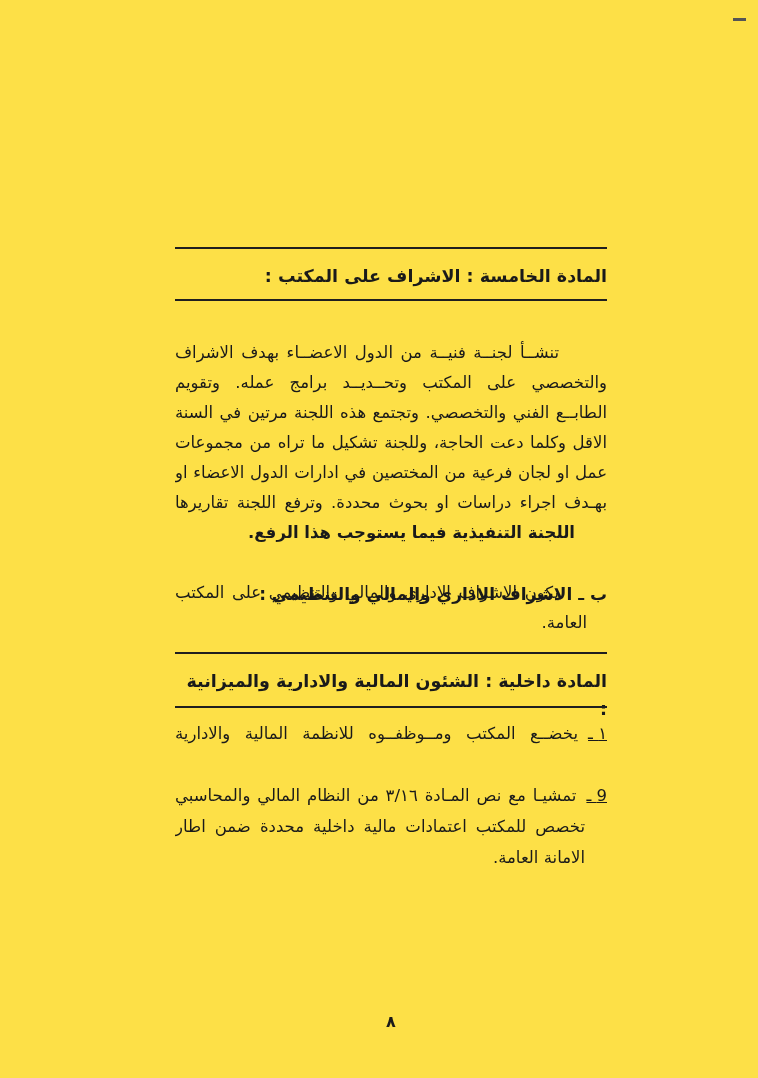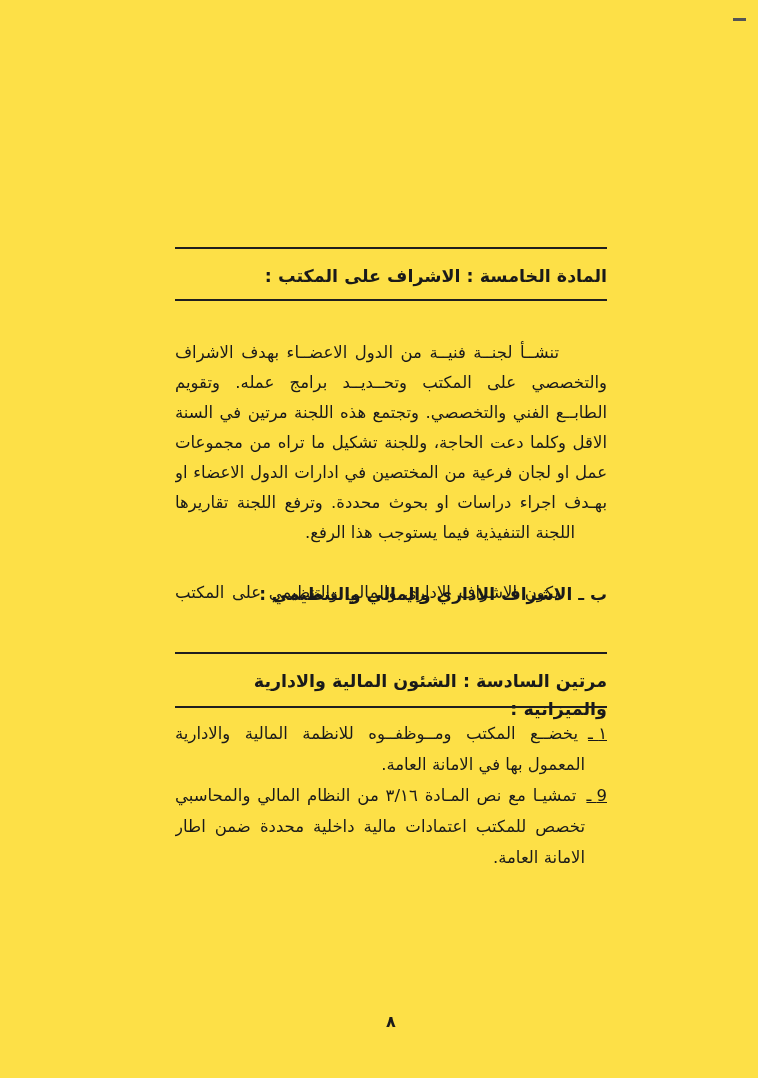--- a/index.html
+++ b/index.html
@@ -38,21 +38,21 @@
   }
   #secA-title { top:311px; }
   #secB-title { top:580px; }
   .para { position:absolute; right:151px; width:432px; font-size:16.5px; }
   #paraA { top:338px; }
   #paraB { top:578px; }
   .pline { height:30px; line-height:30px; white-space:nowrap; }
   .pline.just { white-space:normal; text-align:justify; text-align-last:justify; height:30px; overflow:hidden; }
   .pline.indent { text-indent:48px; }
   .pline.endline { text-align:right; text-align-last:right; }
-  .pline.endA { padding-right:32px; }
+  .pline.endA { padding-right:32px;font-weight:bold; }
   .pline.endB { padding-right:20px; }
   .item { position:absolute; right:151px; width:432px; font-size:16.5px; }
   #item1 { top:718px; }
   #item2 { top:780px; }
   .item-first { display:flex; gap:10px; height:31px; line-height:31px; }
   .item-marker { flex:0 0 auto; white-space:nowrap;text-decoration:underline; }
   .item-firsttext { flex:1 1 auto; text-align:justify; text-align-last:justify; overflow:hidden; height:31px; }
   .item-cont { height:31px; line-height:31px; padding-right:22px; }
   .item-cont.just { text-align:justify; text-align-last:justify; overflow:hidden; }
   .item-cont.endline { text-align:right; }
@@ -80,32 +80,32 @@
     <div class="pline just">الاقل وكلما دعت الحاجة، وللجنة تشكيل ما تراه من مجموعات او فرق</div>
     <div class="pline just">عمل او لجان فرعية من المختصين في ادارات الدول الاعضاء او غيرهم</div>
     <div class="pline just">بهـدف اجراء دراسات او بحوث محددة. وترفع اللجنة تقاريرها الى</div>
     <div class="pline endline endA">اللجنة التنفيذية فيما يستوجب هذا الرفع.</div>
   </div>
 
   <div class="section-title" id="secB-title">ب ـ الاشراف الاداري والمالي والتنظيمي :</div>
 
   <div class="para" id="paraB">
     <div class="pline just indent">يكون الاشراف الاداري والمالي والتنظيمي على المكتب للامانة</div>
+    <div class="pline endline endB">العامة.</div>
   </div>
 
   <hr class="rule" id="rule-6a">
-  <div class="article-heading" id="art6-heading">مرتين السادسة : الشئون المالية والادارية والميزانية :</div>
+  <div class="article-heading" id="art6-heading">المادة داخلية : الشئون المالية والادارية والميزانية :</div>
   <hr class="rule" id="rule-6b">
 
   <div class="item" id="item1">
     <div class="item-first">
       <span class="item-marker">١ ـ</span>
       <span class="item-firsttext">يخضــع المكتب ومــوظفــوه للانظمة المالية والادارية وشئون الموظفين</span>
     </div>
-    <div class="item-cont endline">المعمول بها في الامانة العامة.</div>
   </div>
 
   <div class="item" id="item2">
     <div class="item-first">
       <span class="item-marker">9 ـ</span>
       <span class="item-firsttext">تمشيـا مع نص المـادة ٣/١٦ من النظام المالي والمحاسبي للامانة،</span>
     </div>
     <div class="item-cont just">تخصص للمكتب اعتمادات مالية داخلية محددة ضمن اطار موازنة</div>
     <div class="item-cont endline">الامانة العامة.</div>
   </div>

